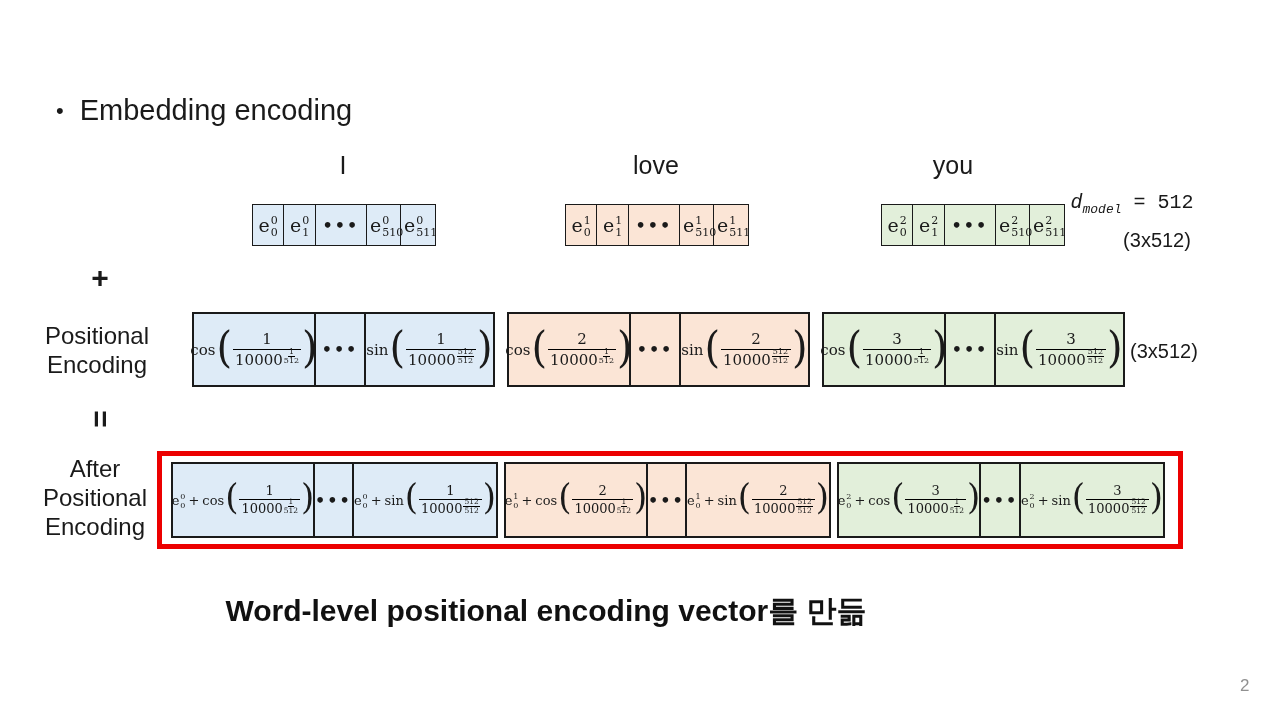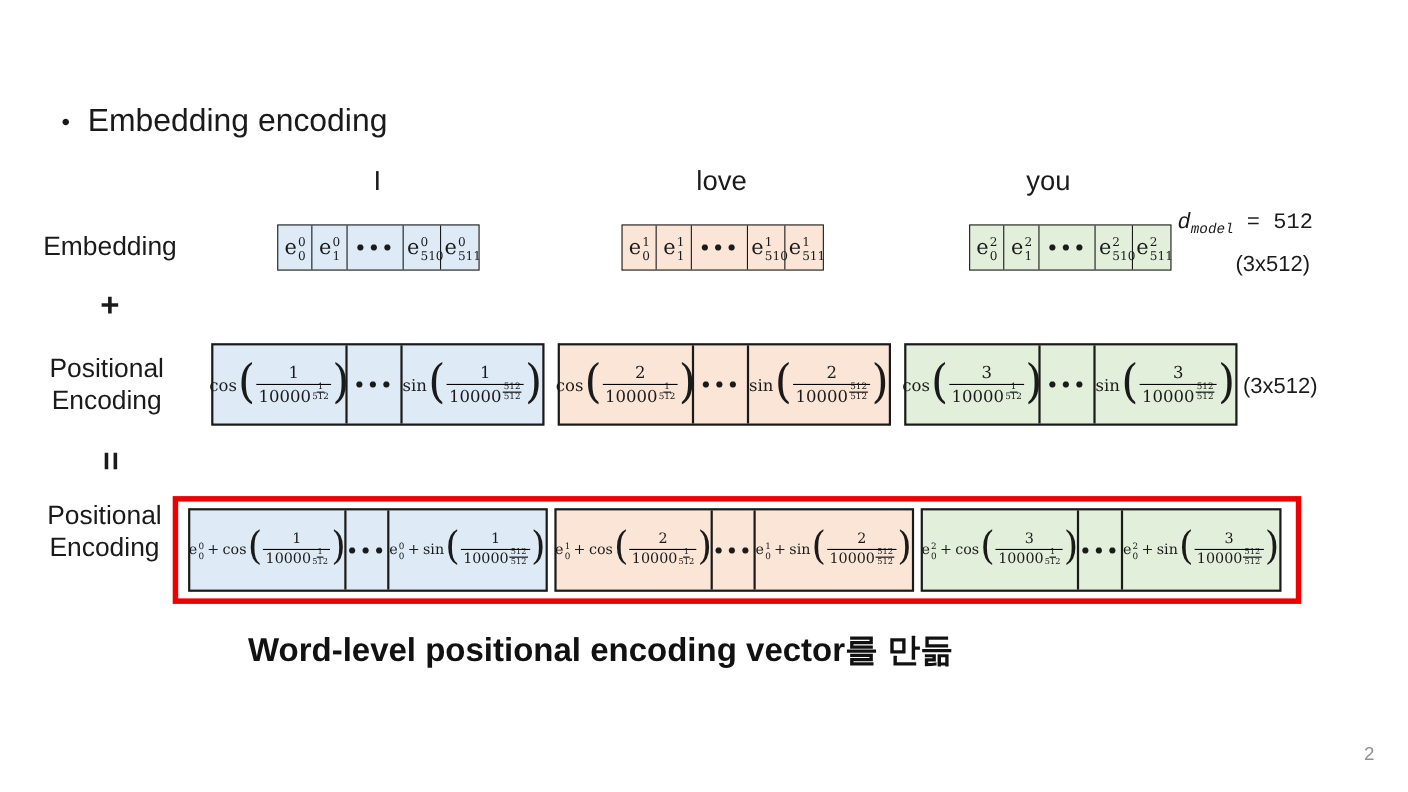--- a/index.html
+++ b/index.html
@@ -20,21 +20,21 @@
 
   .note-dmodel{position:absolute;left:1047px;top:191px;width:170px;text-align:center;
                font-family:Liberation Mono, monospace;font-size:20px;}
   .note-dmodel .it{font-style:italic;}
   .note-dmodel .dsub{font-style:italic;font-size:13px;}
   .size-note{position:absolute;font-size:20px;}
 
   
   .vec{position:absolute;display:flex;box-sizing:border-box;background:#fff;}
   .cell{display:flex;align-items:center;justify-content:center;box-sizing:border-box;overflow:visible;}
-  .cell:last-child{border-right:none !important;justify-content:space-between;}
+  .cell:last-child{border-right:none !important;}
   .blue{background:var(--blue_fill,#DEEBF7);border-color:var(--blue_border,#5B9BD5);}
   .blue .cell{border-color:var(--blue_border,#5B9BD5);}
   .orange{background:var(--orange_fill,#FBE5D6);border-color:var(--orange_border,#ED7D31);}
   .orange .cell{border-color:var(--orange_border,#ED7D31);}
   .green{background:var(--green_fill,#E2EFDA);border-color:var(--green_border,#70AD47);}
   .green .cell{border-color:var(--green_border,#70AD47);}
   .emb{border:1.5px solid;}
   .emb .cell{border-right:1.5px solid;}
   .pe{border:2px solid;}
   .pe .cell{border-right:2px solid;}
@@ -64,21 +64,21 @@
   .smf .num,.smf .den{font-size:13px;}
   .smf .ef{font-size:7.5px;}
   .smf .par{font-size:34px;padding-bottom:4px;}
   .sme .el{font-size:13px;}
   .sme .ss{font-size:8px;}
   .plus{font-size:13px;margin:0 3px;}
 
   .red-frame{position:absolute;left:157px;top:451px;width:1026px;height:98px;
              border:5px solid var(--red_outline,#EC0000);box-sizing:border-box;background:transparent;}
 
-  .caption{position:absolute;top:571px;left:0;width:1092px;text-align:center;
+  .caption{position:absolute;top:591px;left:0;width:1092px;text-align:center;
            font-size:30px;font-weight:800;color:#111;}
   .page-num{position:absolute;left:1240px;top:676px;font-size:17px;color:var(--page_number_gray,#909090);}
 </style>
 </head>
 <body>
 
 <div class="slide">
 
 
   <div class="bullet-line">
@@ -89,28 +89,28 @@
   <span class="word" style="left:343px">I</span>
   <span class="word" style="left:656px">love</span>
   <span class="word" style="left:953px">you</span>
 
   <div class="note-dmodel">
     <span class="it">d</span><sub class="dsub">model</sub>
     <span>= 512</span>
   </div>
   <div class="size-note" style="left:1072px;top:229px;width:170px;text-align:center">(3x512)</div>
 
-  <div class="rowlabel" style="left:30px;top:211px;width:140px">Embedding</div>
   <div class="plus-sign-row" style="left:30px;top:261px;width:140px">+</div>
   <div class="rowlabel" style="left:22px;top:322px;width:150px">
     <div>Positional</div>
     <div>Encoding</div>
   </div>
   <div class="plus-sign-row" style="left:30px;top:402px;width:140px"><span class="equals-rot">=</span></div>
   <div class="rowlabel" style="left:20px;top:455px;width:150px">
+    <div>After</div>
     <div>Positional</div>
     <div>Encoding</div>
   </div>
 
   <div class="vec emb blue" style="left:252px;top:204px;width:184px;height:42px">
     <div class="cell ecell" style="width:32px">
         <span class="et">
           <span class="el">e</span>
           <span class="ss">
             <span class="su">0</span>

